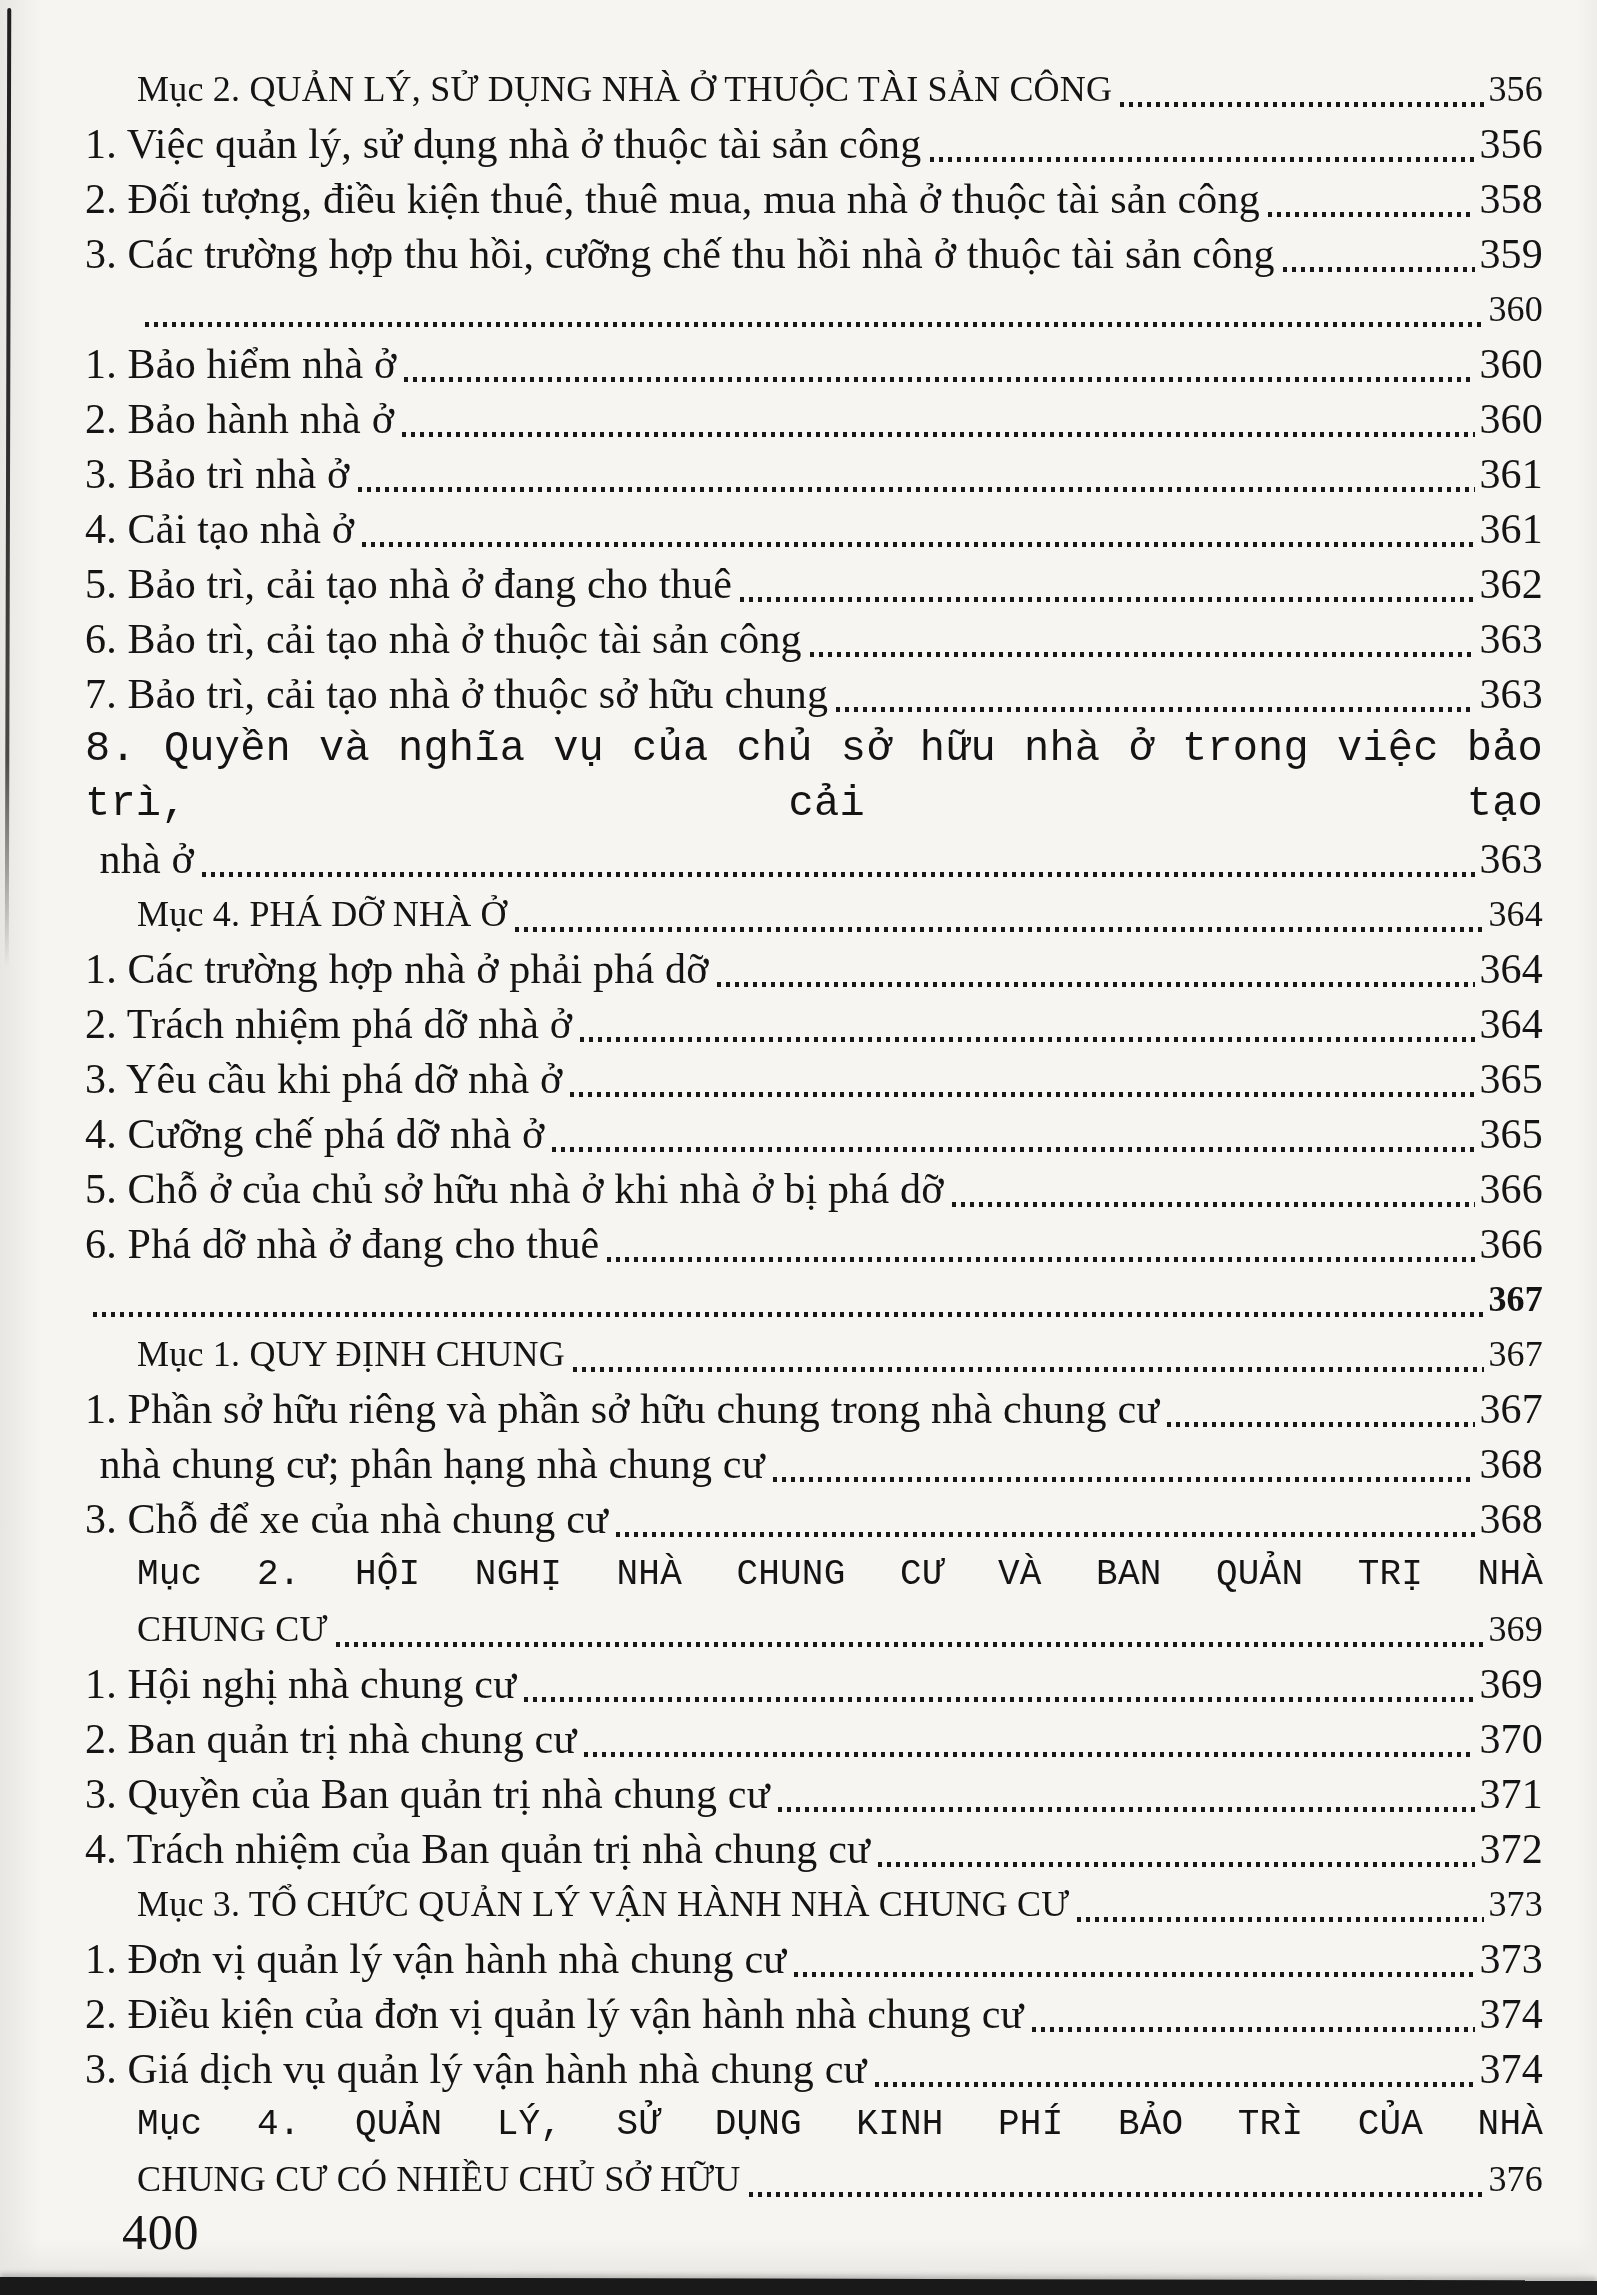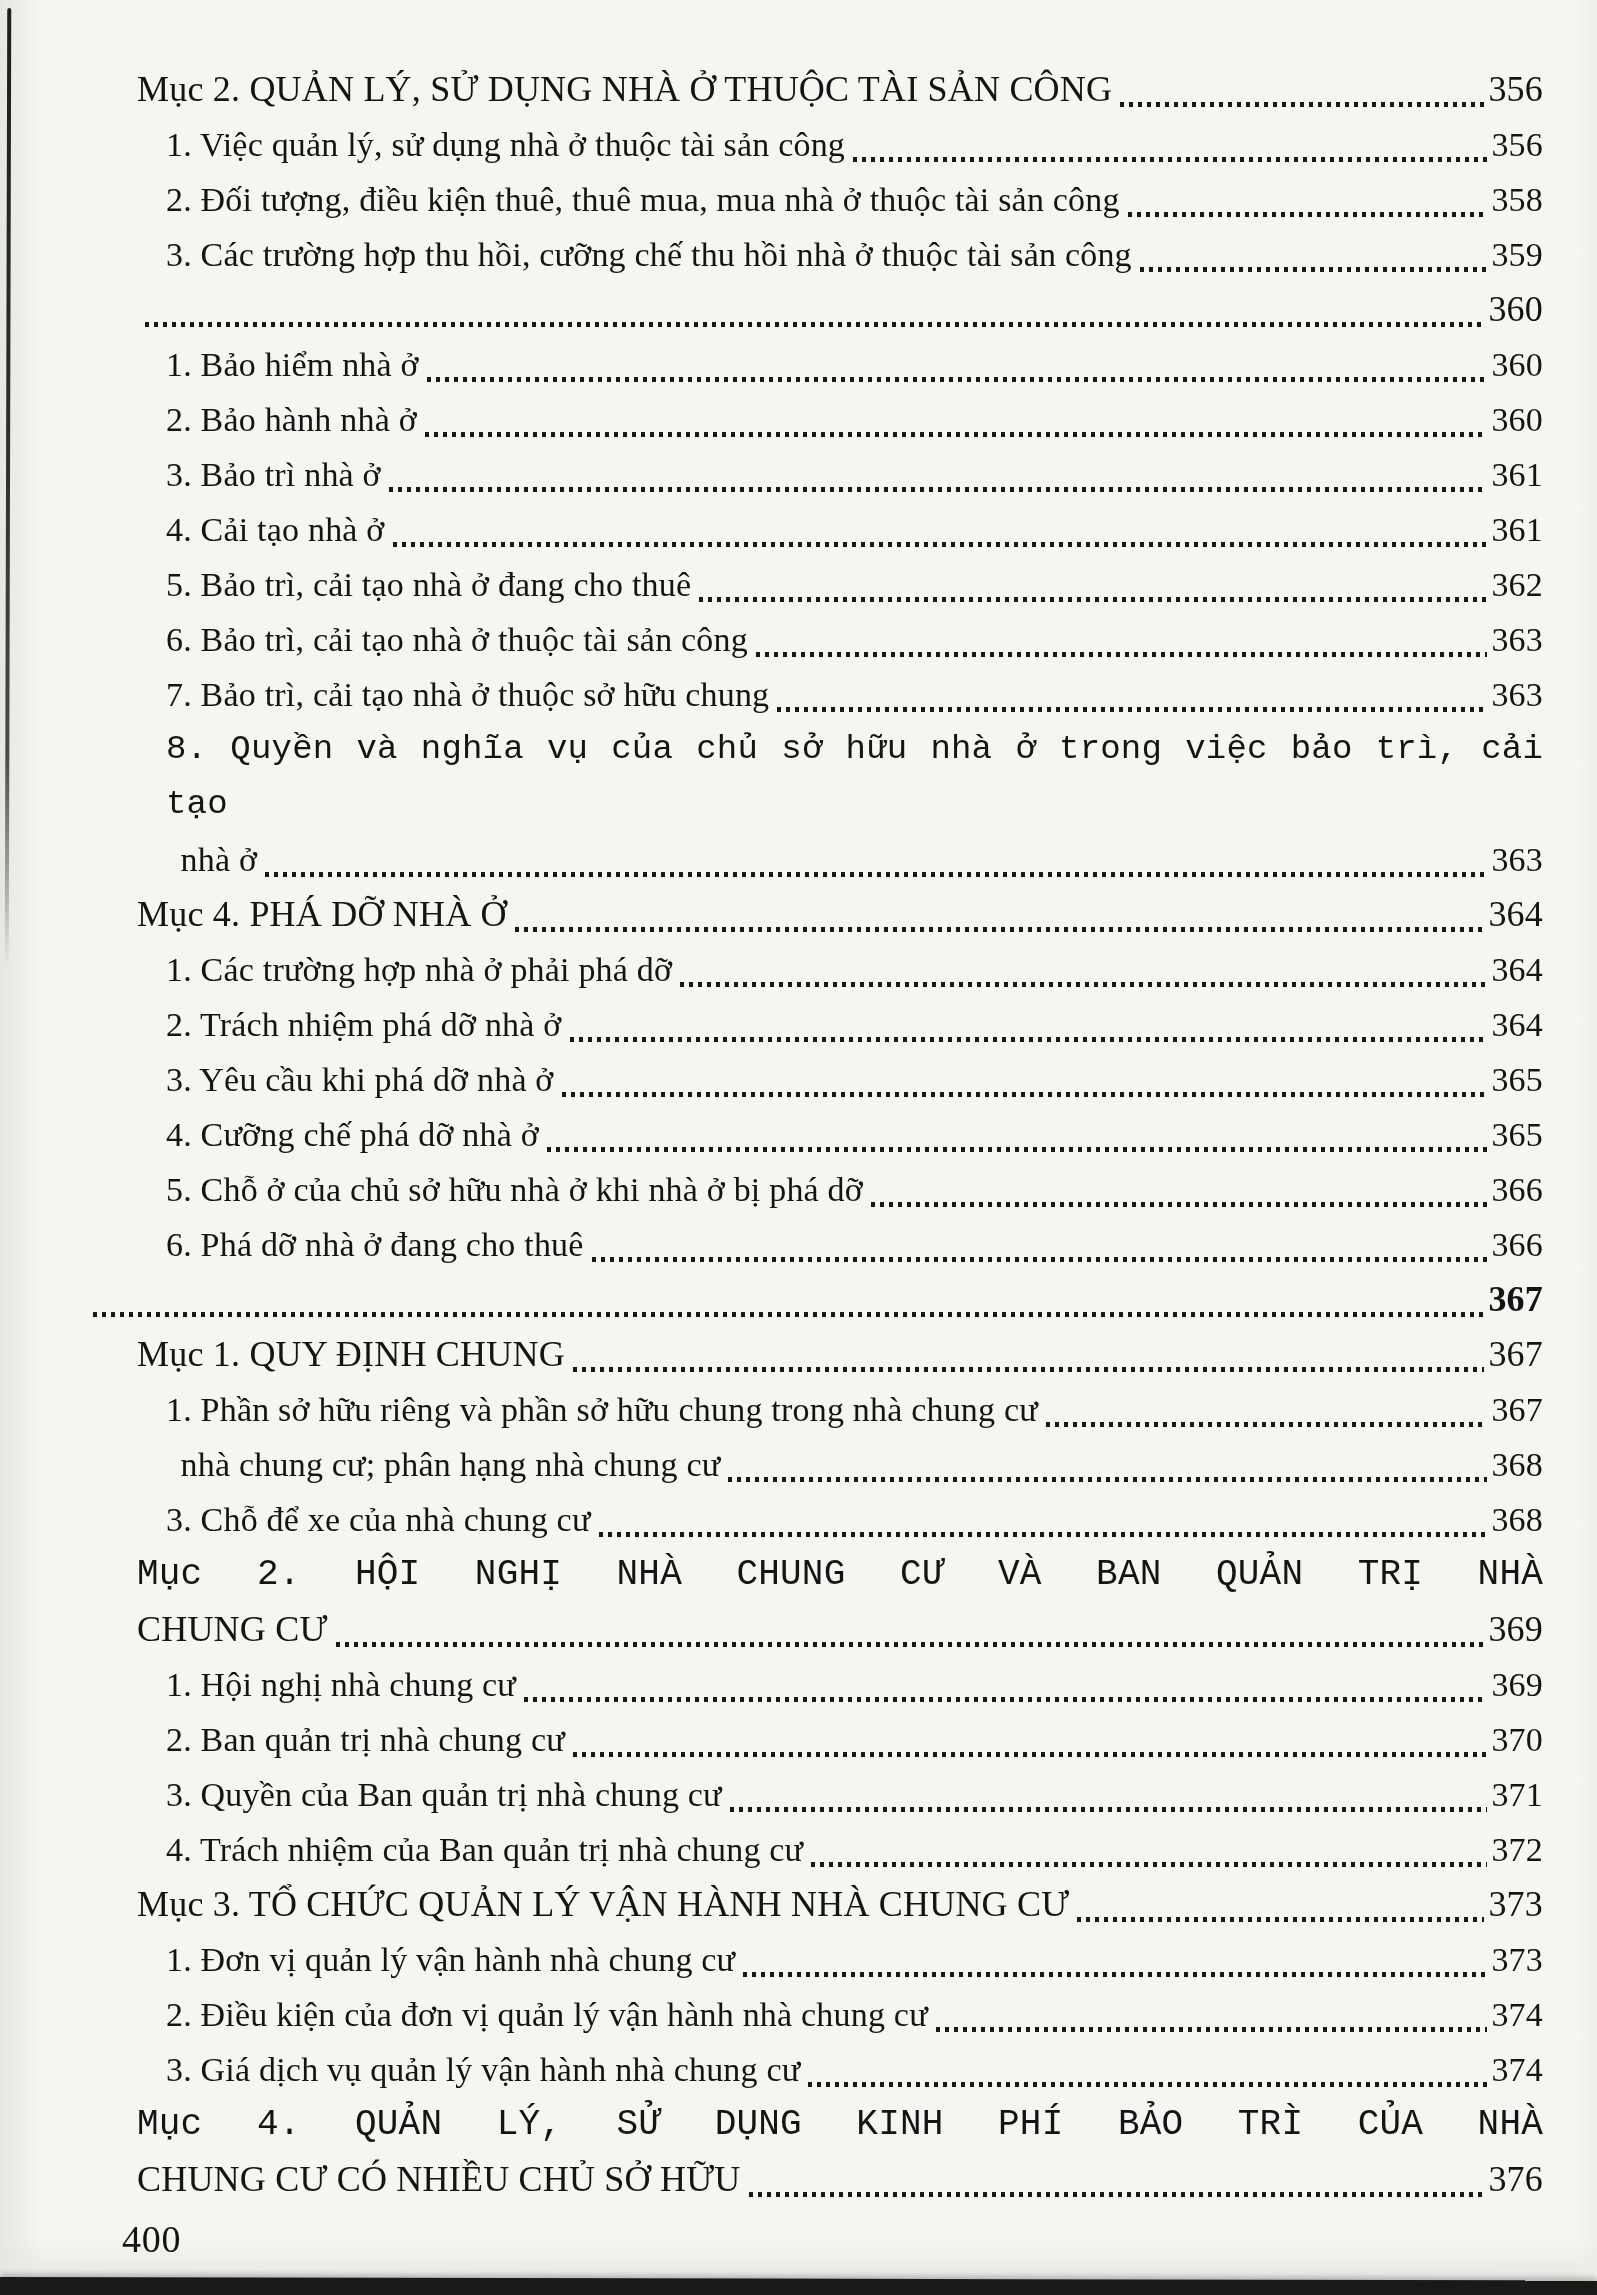--- a/index.html
+++ b/index.html
@@ -80,31 +80,30 @@
   .lvl-chuong {
     font-weight: bold;
     font-size: 36px;
     margin-left: 0;
   }
   .lvl-muc {
     font-size: 36px;
     margin-left: 52px;
   }
   .lvl-item {
-    font-size: 34px;
-    margin-left: 81px;
+    font-size: 42px;
   }
   .lvl-item.two .last { padding-left: 14.6px; }
   .lvl-muc.two  .last { padding-left: 0; text-align: center; }
 
   .footer-page-number {
     position: absolute;
     left: 122px;
     bottom: 34px;
-    font-size: 38px;
+    font-size: 50px;
     letter-spacing: 0.8px;
   }
 </style>
 </head>
 <body>
 
 <div class="spine-line"></div>
 
 <div class="toc">
     <div class="entry lvl-muc">

